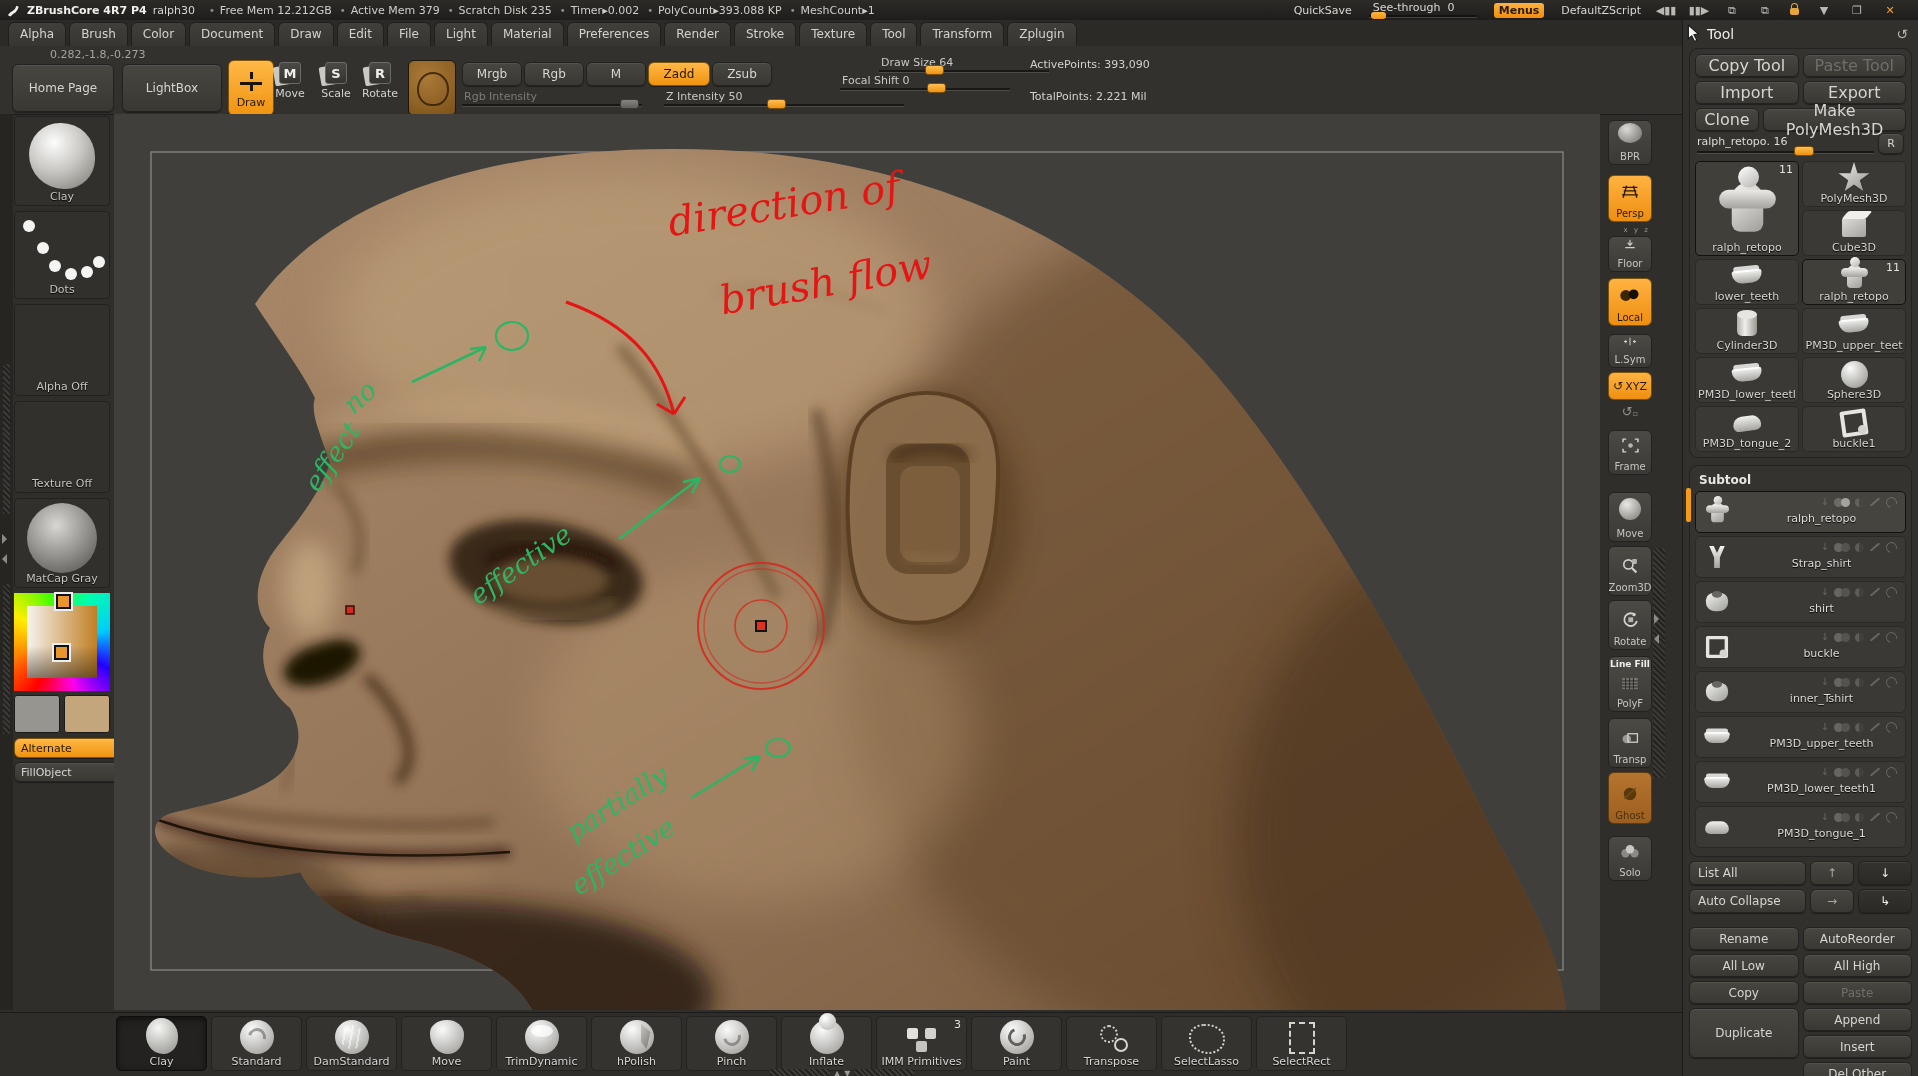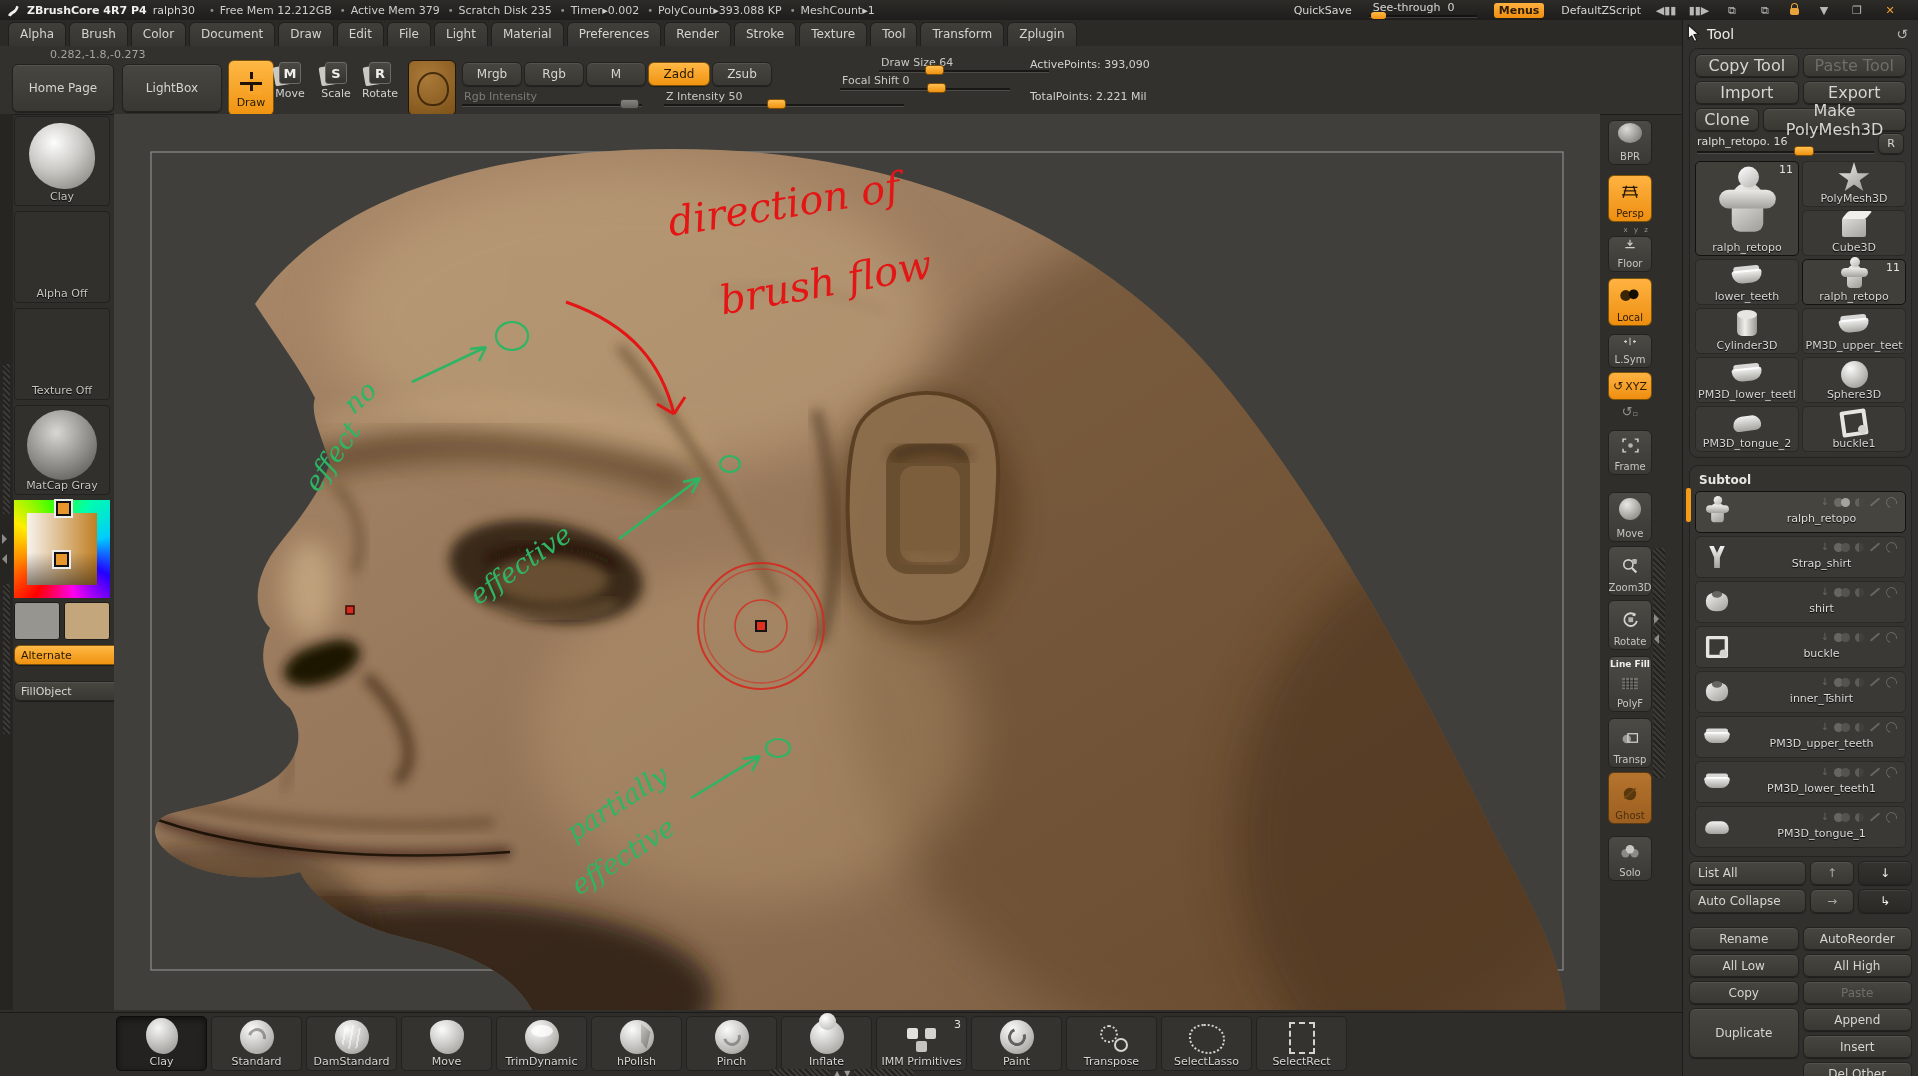--- a/index.html
+++ b/index.html
@@ -68,21 +68,21 @@
       box-shadow:14px 22px 0 #f4f4f2,26px 40px 0 #f4f4f2,42px 48px 0 #f4f4f2,58px 46px 0 #f4f4f2,70px 36px 0 #f4f4f2;}
   .thumb-matcap{position:absolute;left:12px;top:4px;width:70px;height:70px;border-radius:50%;
       background:radial-gradient(circle at 42% 32%,#d8d7d4,#8b8a86 55%,#4a4946);}
   #picker{position:relative;width:96px;height:98px;margin-bottom:4px;
       background:conic-gradient(from 210deg,#ff0000,#ff8800,#ffee00,#44ff00,#00ffaa,#00ccff,#2200ff,#ff00ee,#ff0000);}
   #picker .sv{position:absolute;inset:13px;background:linear-gradient(to bottom,rgba(40,30,20,0) 55%,rgba(40,28,16,.55)),
       linear-gradient(to right,#f7f3ee,#c07f22);}
   .marker{position:absolute;width:11px;height:11px;background:#e8952c;border:2px solid #111;outline:2px solid #eee;}
   #swatches{display:flex;gap:4px;margin-bottom:5px;}
   .swatch{width:46px;height:36px;border:1px solid #1c1b19;border-radius:3px;}
-  .sidebtn{width:116px;height:20px;font-size:11px;margin-bottom:16px;box-sizing:border-box;}
+  .sidebtn{width:116px;height:20px;font-size:11px;margin-bottom:4px;box-sizing:border-box;}
   
   #canvas{position:absolute;top:114px;left:114px;width:1486px;height:896px;background:#403f3c;}
   .hand{font-family:"DejaVu Serif",serif;font-style:italic;}
   
   #rshelf{position:absolute;top:118px;left:1608px;width:46px;height:892px;}
   .rsbtn{position:absolute;left:0;width:44px;border-radius:6px;background:linear-gradient(#4b4a45,#3a3935);
          border:1px solid #232220;display:flex;flex-direction:column;align-items:center;justify-content:flex-end;
          font-size:10px;color:#c7c6c2;padding:2px 0;box-sizing:border-box;gap:8px;}
   .rsbtn.on{background:linear-gradient(#ffb342,#ee8e10);color:#2a1b02;border-color:#7d5308;text-align:right;}
   .rsbtn.ghostb{background:linear-gradient(#b5742e,#9c5f20);color:#4b2f0c;border-color:#5f3c10;}
@@ -332,20 +332,24 @@
     <span class="tri" style="top:420px;border-left-color:#8b8a86;border-right:none;"></span>
     <span class="tri" style="top:440px;border-right-color:#8b8a86;border-left:none;"></span>
     <span class="dots" style="top:470px;height:150px;"></span>
   </div>
 
   <div id="sidebar">
     <div class="tile" style="height:90px;">
       <span class="thumb-clay"></span>
       <span class="lbl">Clay</span>
     </div>
+    <div class="tile" style="height:88px;">
+      <span class="thumb-dots"></span>
+      <span class="lbl">Dots</span>
+    </div>
     <div class="tile" style="height:92px;">
       <span class="lbl">Alpha Off</span>
     </div>
     <div class="tile" style="height:92px;">
       <span class="lbl">Texture Off</span>
     </div>
     <div class="tile" style="height:90px;">
       <span class="thumb-matcap"></span>
       <span class="lbl">MatCap Gray</span>
     </div>

